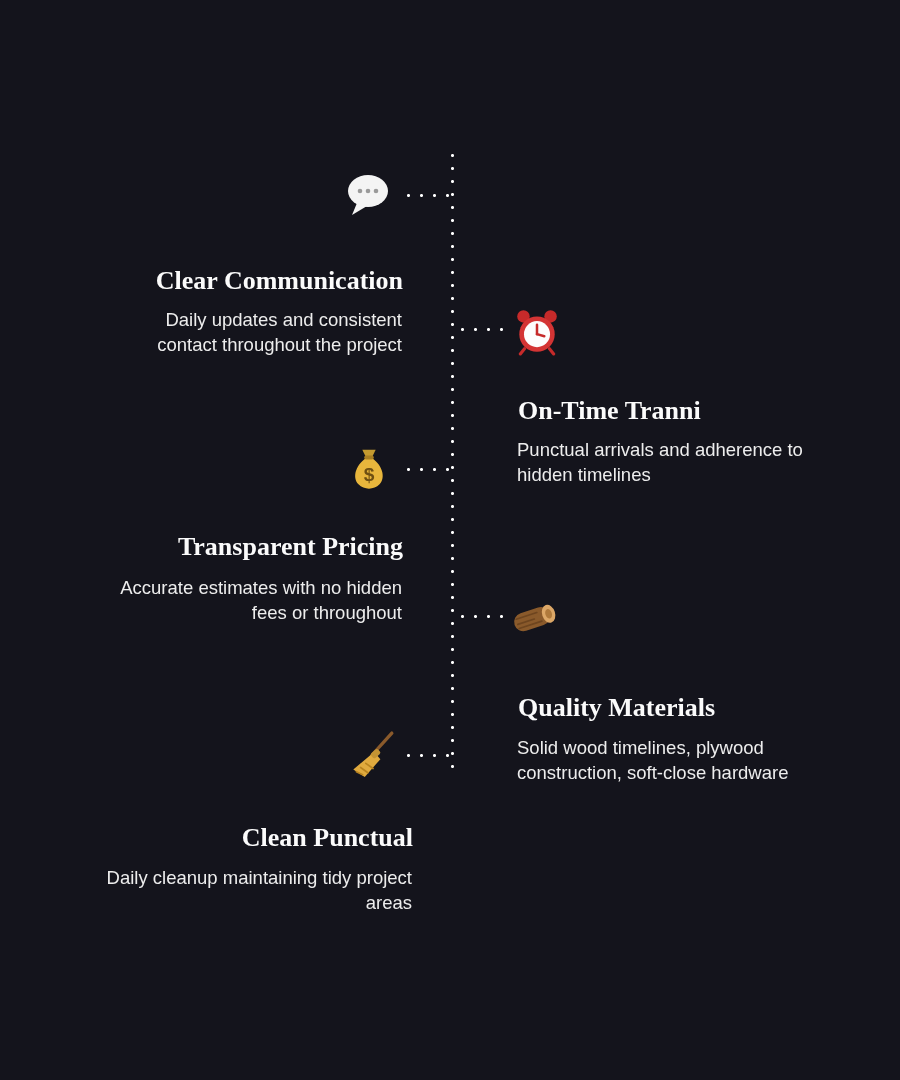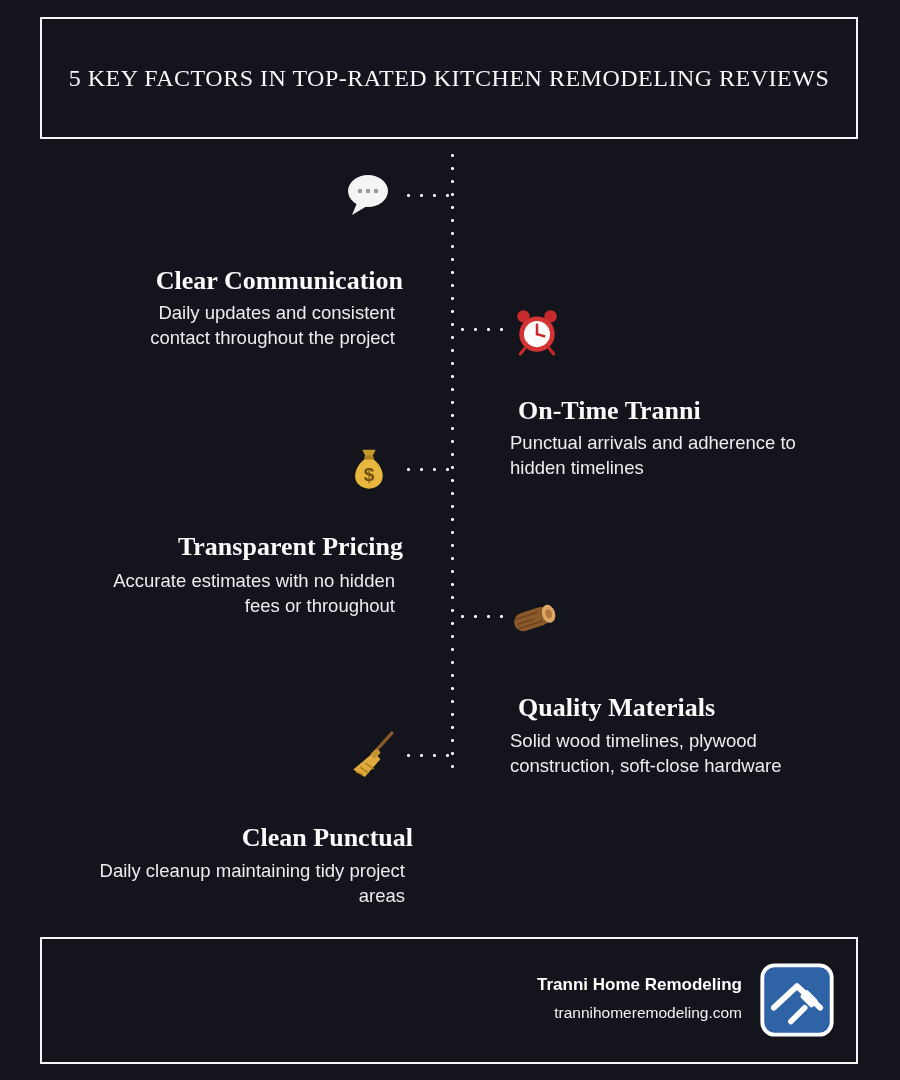--- a/index.html
+++ b/index.html
@@ -40,21 +40,21 @@
 
   .item-title{
     position:absolute;
     font-family:"Liberation Serif", serif;
     font-weight:700;font-size:26px;color:#fbfbfb;
     margin:8px;
   }
   .item-desc{
     position:absolute;
     font-size:18.5px;line-height:25px;color:#ededed;
-    margin:0;
+    margin:7px;
   }
   .t-right{text-align:right;}
   .t-left{text-align:left;}
   .icon{position:absolute;display:block;}
   .icon svg{display:block;width:100%;height:100%;}
 
   
   .footer-box{
     position:absolute;left:40px;top:937px;width:814px;height:123px;
     border:2px solid #f5f5f5;
@@ -65,23 +65,20 @@
   .footer-company{font-weight:700;font-size:17px;color:#ffffff;margin:0 0 9px 0;}
   .footer-site{font-size:15.5px;color:#f2f2f2;margin:0;}
   .footer-logo{position:absolute;right:22px;top:24px;width:74px;height:74px;}
   .footer-logo svg{display:block;width:100%;height:100%;}
 </style>
 </head>
 <body>
 
 <div class="canvas">
 
-  <div class="header-box">
-    <div class="header-title">5 KEY FACTORS IN TOP-RATED KITCHEN REMODELING REVIEWS</div>
-  </div>
 
   <div class="vline"></div>
 
   <div>
     <span class="icon" style="left:344px;top:172px;width:48px;height:48px;">
       <svg viewBox="0 0 48 48">
         <ellipse cx="24" cy="19" rx="20" ry="16" fill="#f4f4f4"></ellipse>
         <path d="M13 31 L8 43 L23 34 Z" fill="#f4f4f4"></path>
         <circle cx="16" cy="19" r="2.3" fill="#9a9a9a"></circle>
         <circle cx="24" cy="19" r="2.3" fill="#9a9a9a"></circle>
@@ -148,28 +145,14 @@
         <path d="M27 21 L7 38 L18 45 L33 28 Z" fill="#e0aa3e"></path>
         <path d="M10 40 L16 43 M14 36 L21 41 M19 32 L26 37" stroke="#b9841f" stroke-width="1.6" stroke-linecap="round"></path>
         <rect x="24" y="20" width="9" height="6" rx="2" transform="rotate(-42 28 23)" fill="#c49433"></rect>
       </svg>
     </span>
     <div class="hdots" style="left:402px;top:754px;"></div>
     <h2 class="item-title t-right" style="left:50px;top:815px;width:355px;">Clean Punctual</h2>
     <p class="item-desc t-right" style="left:95px;top:858px;width:310px;">Daily cleanup maintaining tidy project areas</p>
   </div>
 
-  <div class="footer-box">
-    <div class="footer-text">
-      <p class="footer-company">Tranni Home Remodeling</p>
-      <p class="footer-site">trannihomeremodeling.com</p>
-    </div>
-    <span class="footer-logo">
-      <svg viewBox="0 0 48 48">
-        <rect x="1.5" y="1.5" width="45" height="45" rx="8" fill="#2e63a6" stroke="#ffffff" stroke-width="2.5"></rect>
-        <path d="M9 29 L24 15 L39 29" stroke="#ffffff" stroke-width="3.8" fill="none" stroke-linecap="round" stroke-linejoin="round"></path>
-        <rect x="26.5" y="20" width="11" height="6.5" rx="1.5" transform="rotate(45 32 23)" fill="#ffffff"></rect>
-        <path d="M29 29 L20 38" stroke="#ffffff" stroke-width="3.6" stroke-linecap="round"></path>
-      </svg>
-    </span>
-  </div>
 
 </div>
 
 </body></html>

